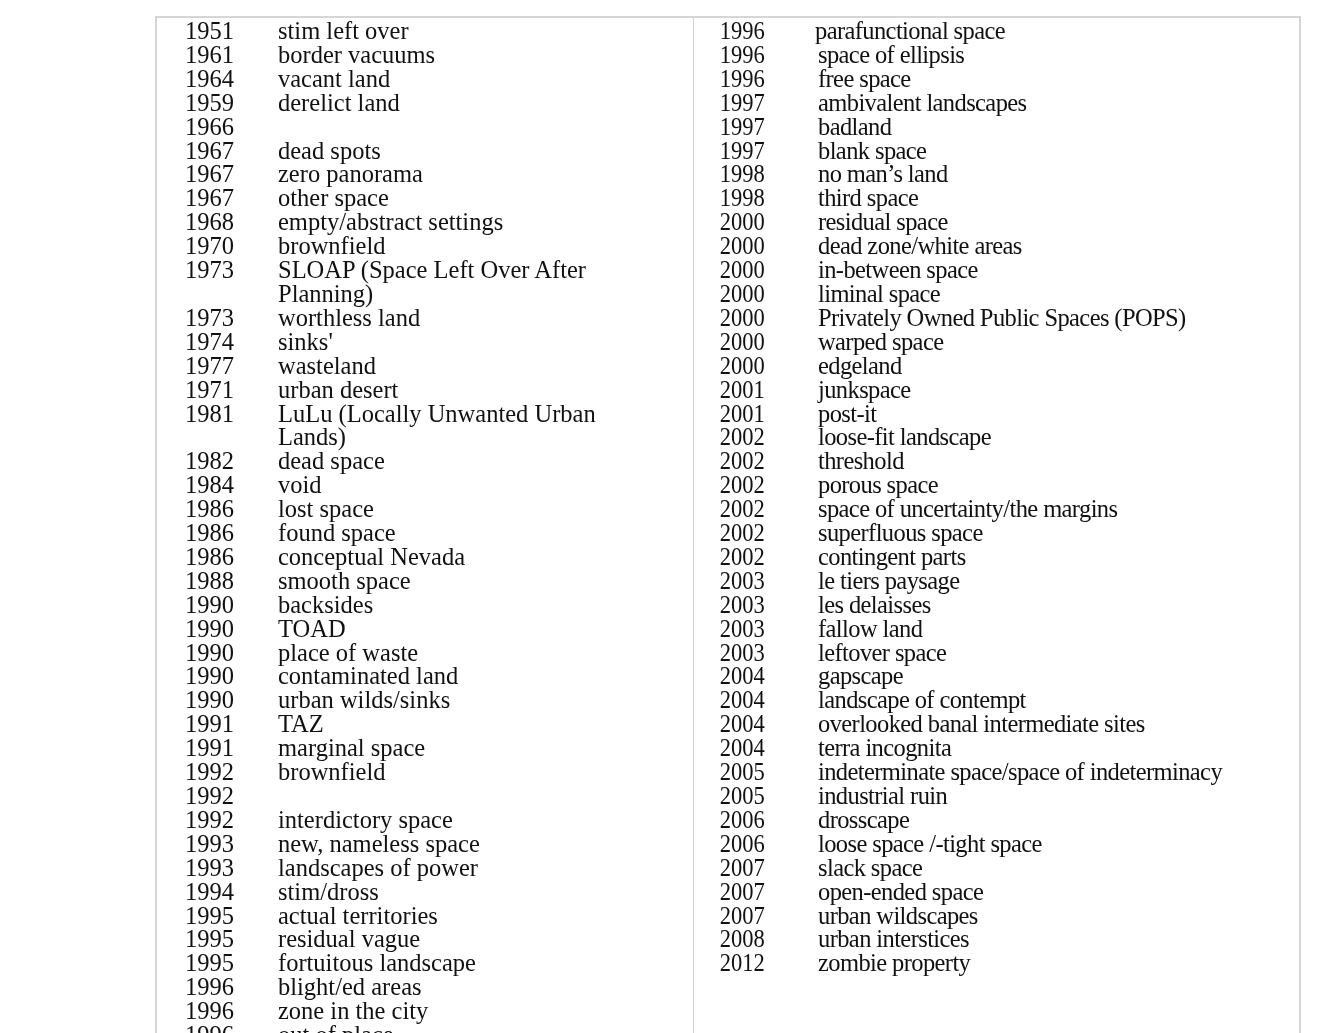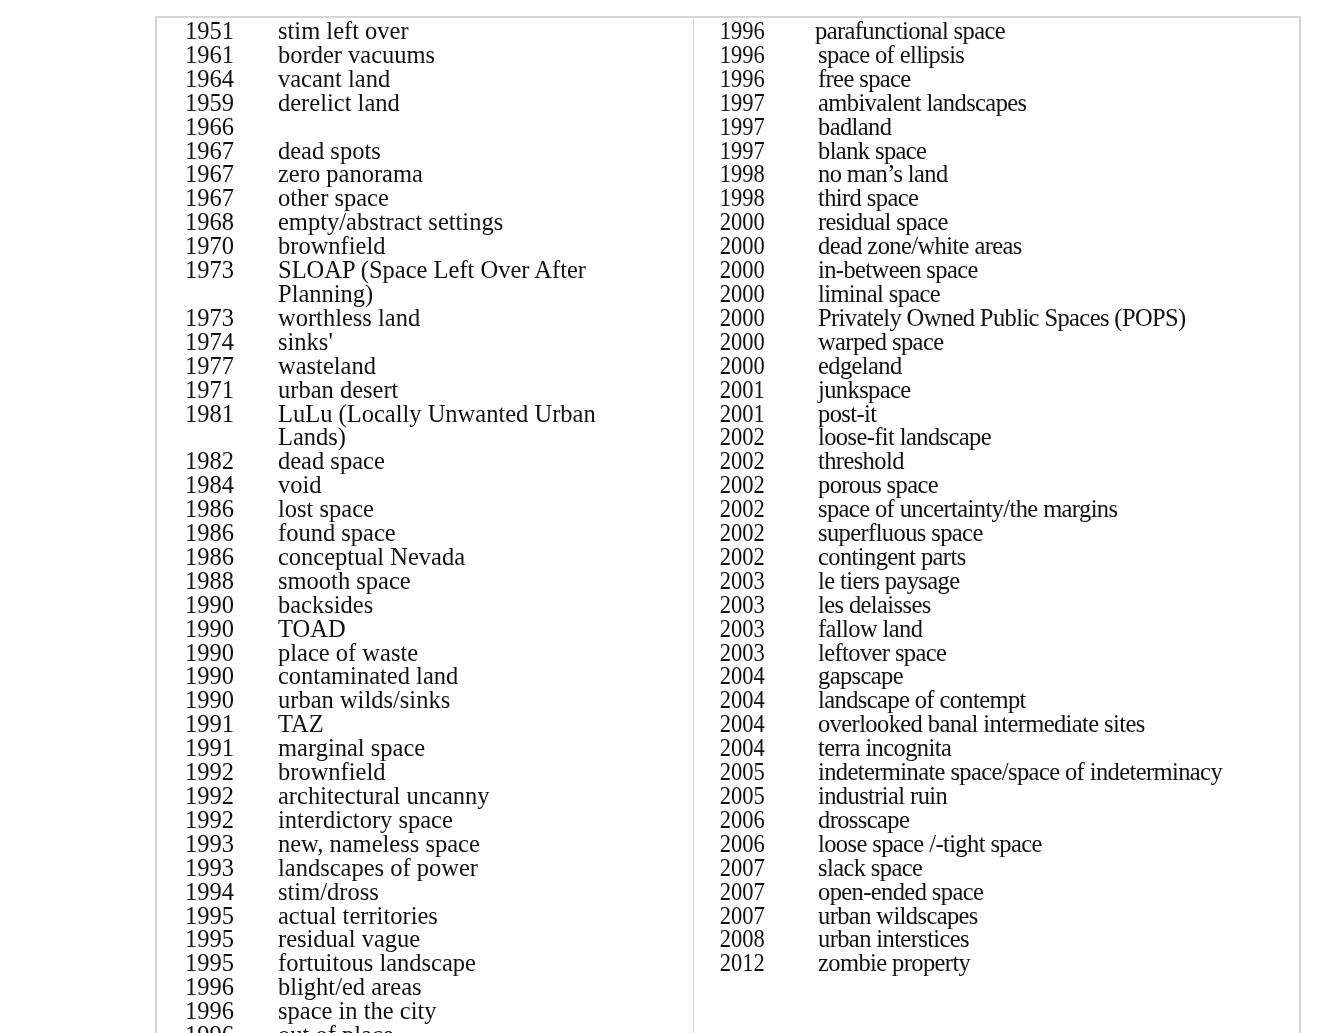--- a/index.html
+++ b/index.html
@@ -204,21 +204,20 @@
       <div class="row">
         <span class="year">1991</span>
         <span class="term">marginal space</span>
       </div>
       <div class="row">
         <span class="year">1992</span>
         <span class="term">brownfield</span>
       </div>
       <div class="row">
         <span class="year">1992</span>
-        <span class="term">architectural uncanny</span>
       </div>
       <div class="row">
         <span class="year">1992</span>
         <span class="term">interdictory space</span>
       </div>
       <div class="row">
         <span class="year">1993</span>
         <span class="term">new, nameless space</span>
       </div>
       <div class="row">
@@ -240,21 +239,21 @@
       <div class="row">
         <span class="year">1995</span>
         <span class="term">fortuitous landscape</span>
       </div>
       <div class="row">
         <span class="year">1996</span>
         <span class="term">blight/ed areas</span>
       </div>
       <div class="row">
         <span class="year">1996</span>
-        <span class="term">space in the city</span>
+        <span class="term">zone in the city</span>
       </div>
       <div class="row">
         <span class="year">1996</span>
         <span class="term">out of place</span>
       </div>
     </div>
   <div class="col col-right" id="col-right">
       <div class="row">
         <span class="year">1996</span>
         <span class="term tight-first">parafunctional space</span>

